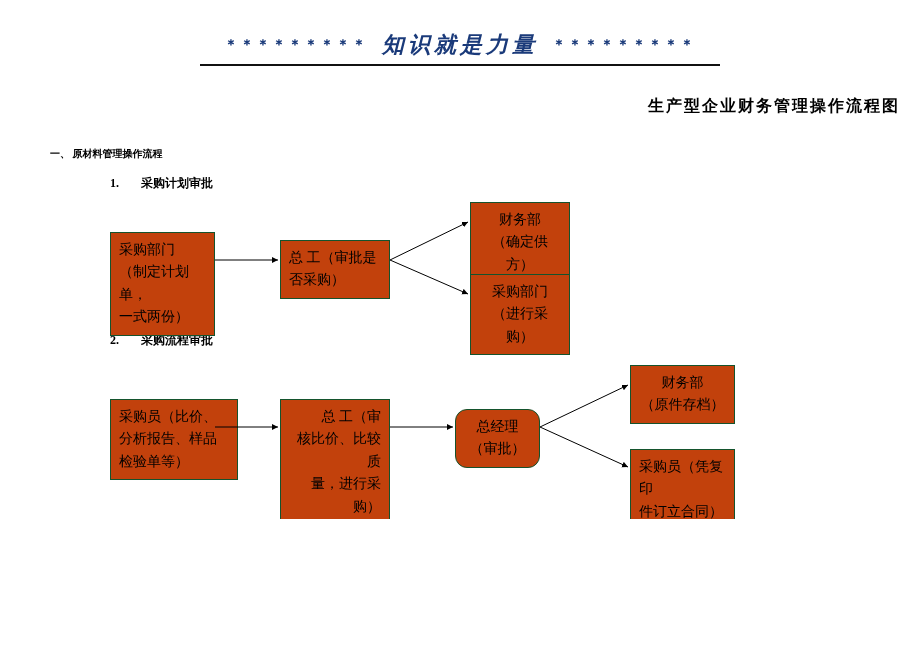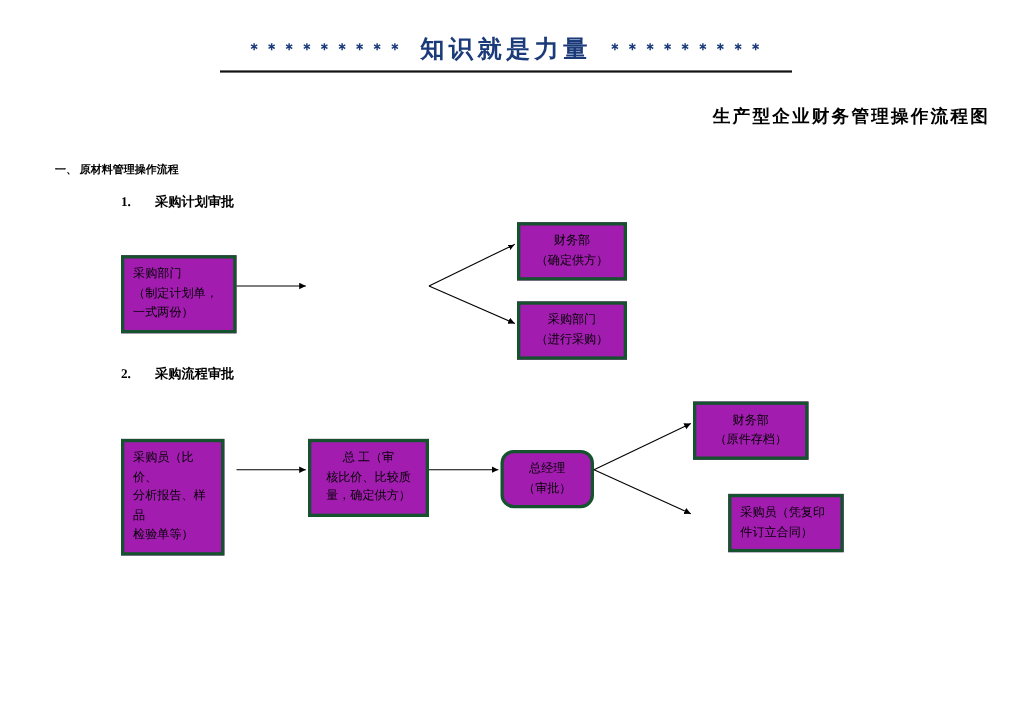--- a/index.html
+++ b/index.html
@@ -23,20 +23,21 @@
   .stars {
     color: #1a3a7a;
     font-size: 14px;
     letter-spacing: 2px;
     font-weight: bold;
   }
   .header-title {
     color: #1a3a7a;
     font-size: 22px;
     font-weight: bold;
+    font-style: italic;
     letter-spacing: 4px;
     font-family: "KaiTi", "楷体", serif;
   }
   .header-underline {
     border-bottom: 2px solid #111;
     width: 520px;
     margin: 4px auto 0 auto;
   }
   .doc-title {
     text-align: right;
@@ -61,25 +62,25 @@
     display: inline-block;
     width: 28px;
   }
   .diagram {
     position: relative;
     width: 720px;
     margin-left: 90px;
   }
   .box {
     position: absolute;
-    border: 3px solid #14532d;
-    font-size: 11px;
+    border: 1px solid #14532d;
+    font-size: 14px;
     line-height: 1.6;
     padding: 6px 8px;
-    background: #a21caf;
+    background: #c2410c;
     box-sizing: border-box;
     text-align: left;
   }
   .box.center { text-align: center; }
   svg.arrows {
     position: absolute;
     left: 0; top: 0;
     width: 100%; height: 100%;
     pointer-events: none;
   }
@@ -109,20 +110,23 @@
   <span class="sub-num">1.</span>
   <span>采购计划审批</span>
 </div>
 
 <div class="diagram d1">
   <div class="box" style="left:0px; top:30px; width:105px;">
     <span>采购部门</span><br>
     <span>（制定计划单，</span><br>
     <span>一式两份）</span>
   </div>
+  <div class="box" style="left:170px; top:38px; width:110px;">
+    <span>总 工（审批是否采购）</span>
+  </div>
   <div class="box center" style="left:360px; top:0px; width:100px;">
     <span>财务部</span><br>
     <span>（确定供方）</span>
   </div>
   <div class="box center" style="left:360px; top:72px; width:100px;">
     <span>采购部门</span><br>
     <span>（进行采购）</span>
   </div>
   <svg class="arrows">
     <defs>
@@ -135,39 +139,39 @@
     <line x1="280" y1="58" x2="358" y2="92" stroke="#000" stroke-width="1" marker-end="url(#ah1)"></line>
   </svg>
 </div>
 
 <div class="sub-h" style="">
   <span class="sub-num">2.</span>
   <span>采购流程审批</span>
 </div>
 
 <div class="diagram d2">
-  <div class="box" style="left:0px; top:40px; width:94px;">
+  <div class="box" style="left:0px; top:40px; width:128px;">
     <span>采购员（比价、</span><br>
     <span>分析报告、样品</span><br>
     <span>检验单等）</span>
   </div>
-  <div class="box" style="left:170px; top:40px; width:110px; text-align:center;font-family:Liberation Serif, serif;">
+  <div class="box" style="left:170px; top:40px; width:110px; text-align:right;font-family:Liberation Serif, serif;">
     <span>总 工（审</span><br>
     <span>核比价、比较质</span><br>
-    <span>量，确定供方）</span>
+    <span>量，进行采购）</span>
   </div>
   <div class="box center" style="left:345px; top:50px; width:85px;border-radius:12px;">
     <span>总经理</span><br>
     <span>（审批）</span>
   </div>
   <div class="box center" style="left:520px; top:6px; width:105px;">
     <span>财务部</span><br>
     <span>（原件存档）</span>
   </div>
-  <div class="box" style="left:520px; top:90px; width:105px;margin-left:32px;">
+  <div class="box" style="left:520px; top:90px; width:105px;">
     <span>采购员（凭复印</span><br>
     <span>件订立合同）</span>
   </div>
   <svg class="arrows">
     <defs>
       <marker id="ah2" markerWidth="8" markerHeight="8" refX="6" refY="3" orient="auto">
         <path d="M0,0 L6,3 L0,6 Z" fill="#000"></path>
       </marker>
     </defs>
     <line x1="105" y1="68" x2="168" y2="68" stroke="#000" stroke-width="1" marker-end="url(#ah2)"></line>

